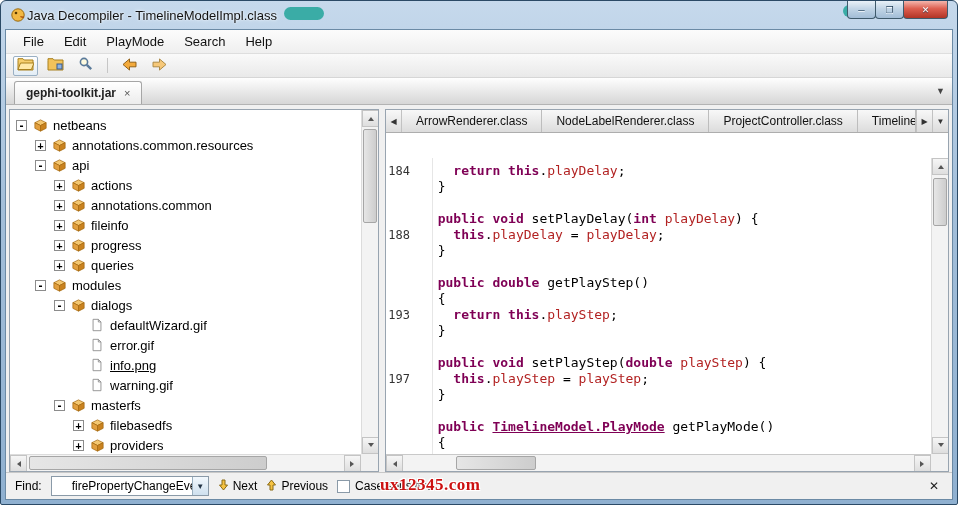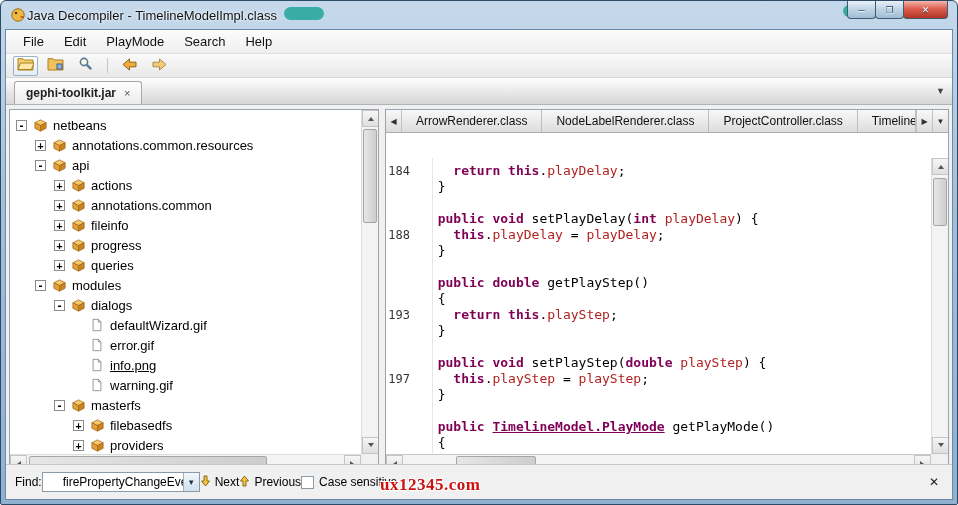--- a/index.html
+++ b/index.html
@@ -97,22 +97,22 @@
   .h-left{ left:0; top:0; } .h-right{ right:0; top:0; }
   .sb-thumb{ position:absolute; background:linear-gradient(90deg,#e6e6e6,#cdcdcd); border:1px solid #a6a6a6; border-radius:2px; }
   .sb-corner{ position:absolute; right:0; bottom:0; width:17px; height:17px; background:#f0f0f0; }
   .tri{ width:0; height:0; border:3px solid transparent; }
   .tri.up{ border-bottom:4px solid #555; margin-top:-2px; }
   .tri.down{ border-top:4px solid #555; margin-bottom:-2px; }
   .tri.left{ border-right:4px solid #555; margin-left:-2px; }
   .tri.right{ border-left:4px solid #555; margin-right:-2px; }
 
   
-  .findbar{ position:absolute; left:0; right:0; bottom:0; height:35px; background:#f0f0f0;
-            border-top:1px solid #c8c8c8; display:flex; align-items:center; gap:0;
+  .findbar{ position:absolute; left:0; right:0; bottom:0; height:27px; background:#f0f0f0;
+            border-top:1px solid #c8c8c8; display:flex; align-items:center; gap:9px;
             padding:0 9px; font-size:12px; color:#000; }
   .find-combo{ width:158px; height:20px; background:#fff; border:1px solid #8a9aa8; display:flex; align-items:stretch; }
   .combo-text{ flex:1; min-width:0; overflow:hidden; white-space:nowrap; padding:2px 20px; }
   .combo-btn{ width:16px; display:flex; align-items:center; justify-content:center; font-size:8px;
               background:linear-gradient(#f2f8fd,#cfe0ee); border-left:1px solid #9ab0c0; color:#234; }
   .find-btn{ display:flex; align-items:center; gap:4px; }
   .checkbox{ width:13px; height:13px; background:#fff; border:1px solid #8a9aa8; display:inline-block; }
   .case-opt{ display:flex; align-items:center; gap:5px; }
   .find-close{ margin-left:auto; font-size:12px; color:#222; padding:2px 4px; }
 

